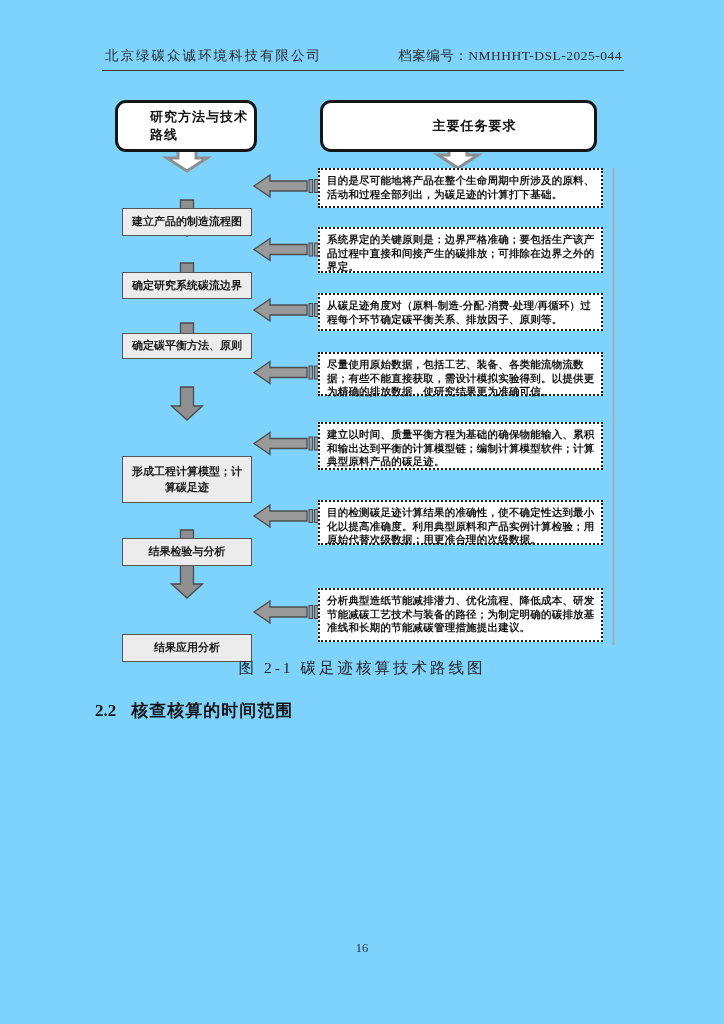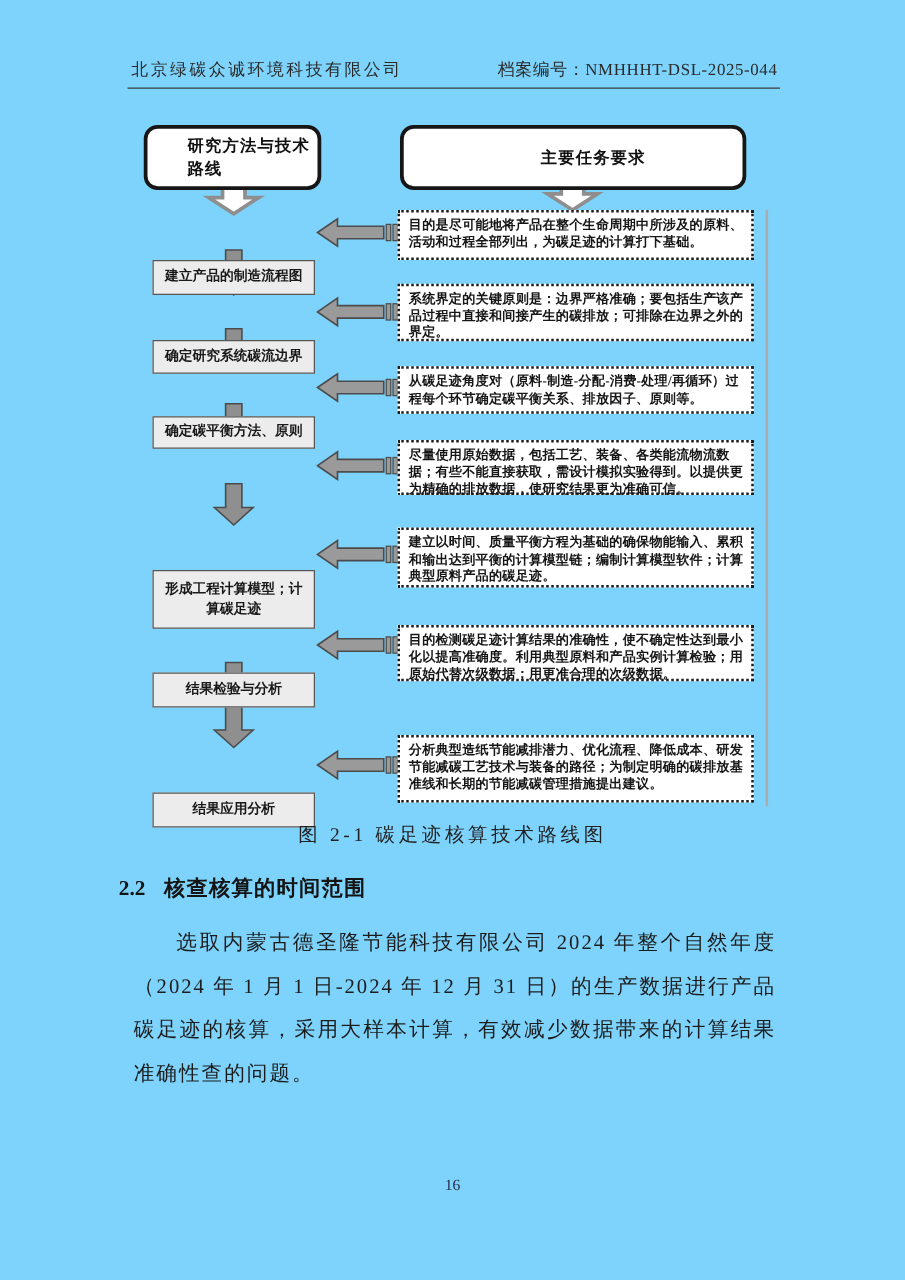--- a/index.html
+++ b/index.html
@@ -134,17 +134,16 @@
     <div class="task-box" style="top:408px;height:45px;">目的检测碳足迹计算结果的准确性，使不确定性达到最小化以提高准确度。利用典型原料和产品实例计算检验；用原始代替次级数据；用更准合理的次级数据。</div>
     <div class="task-box" style="top:496px;height:54px;">分析典型造纸节能减排潜力、优化流程、降低成本、研发节能减碳工艺技术与装备的路径；为制定明确的碳排放基准线和长期的节能减碳管理措施提出建议。</div>
   </div>
 
   <div class="fig-caption">图 2-1 碳足迹核算技术路线图</div>
 
   <div class="section-heading">
     <span class="sec-num">2.2</span><span>核查核算的时间范围</span>
   </div>
 
-  <div class="body-paragraph">选取内蒙古德圣隆节能科技有限公司 2024 年整个自然年度（2024 年 1 月 1 日-2024 年 12 月 31 日）的生产数据进行产品碳足迹的核算，采用大样本计算，有效减少数据带来的计算结果准确性查的问题。</div>
 
   <div class="page-number">16</div>
 
 </div>
 
 </body></html>

